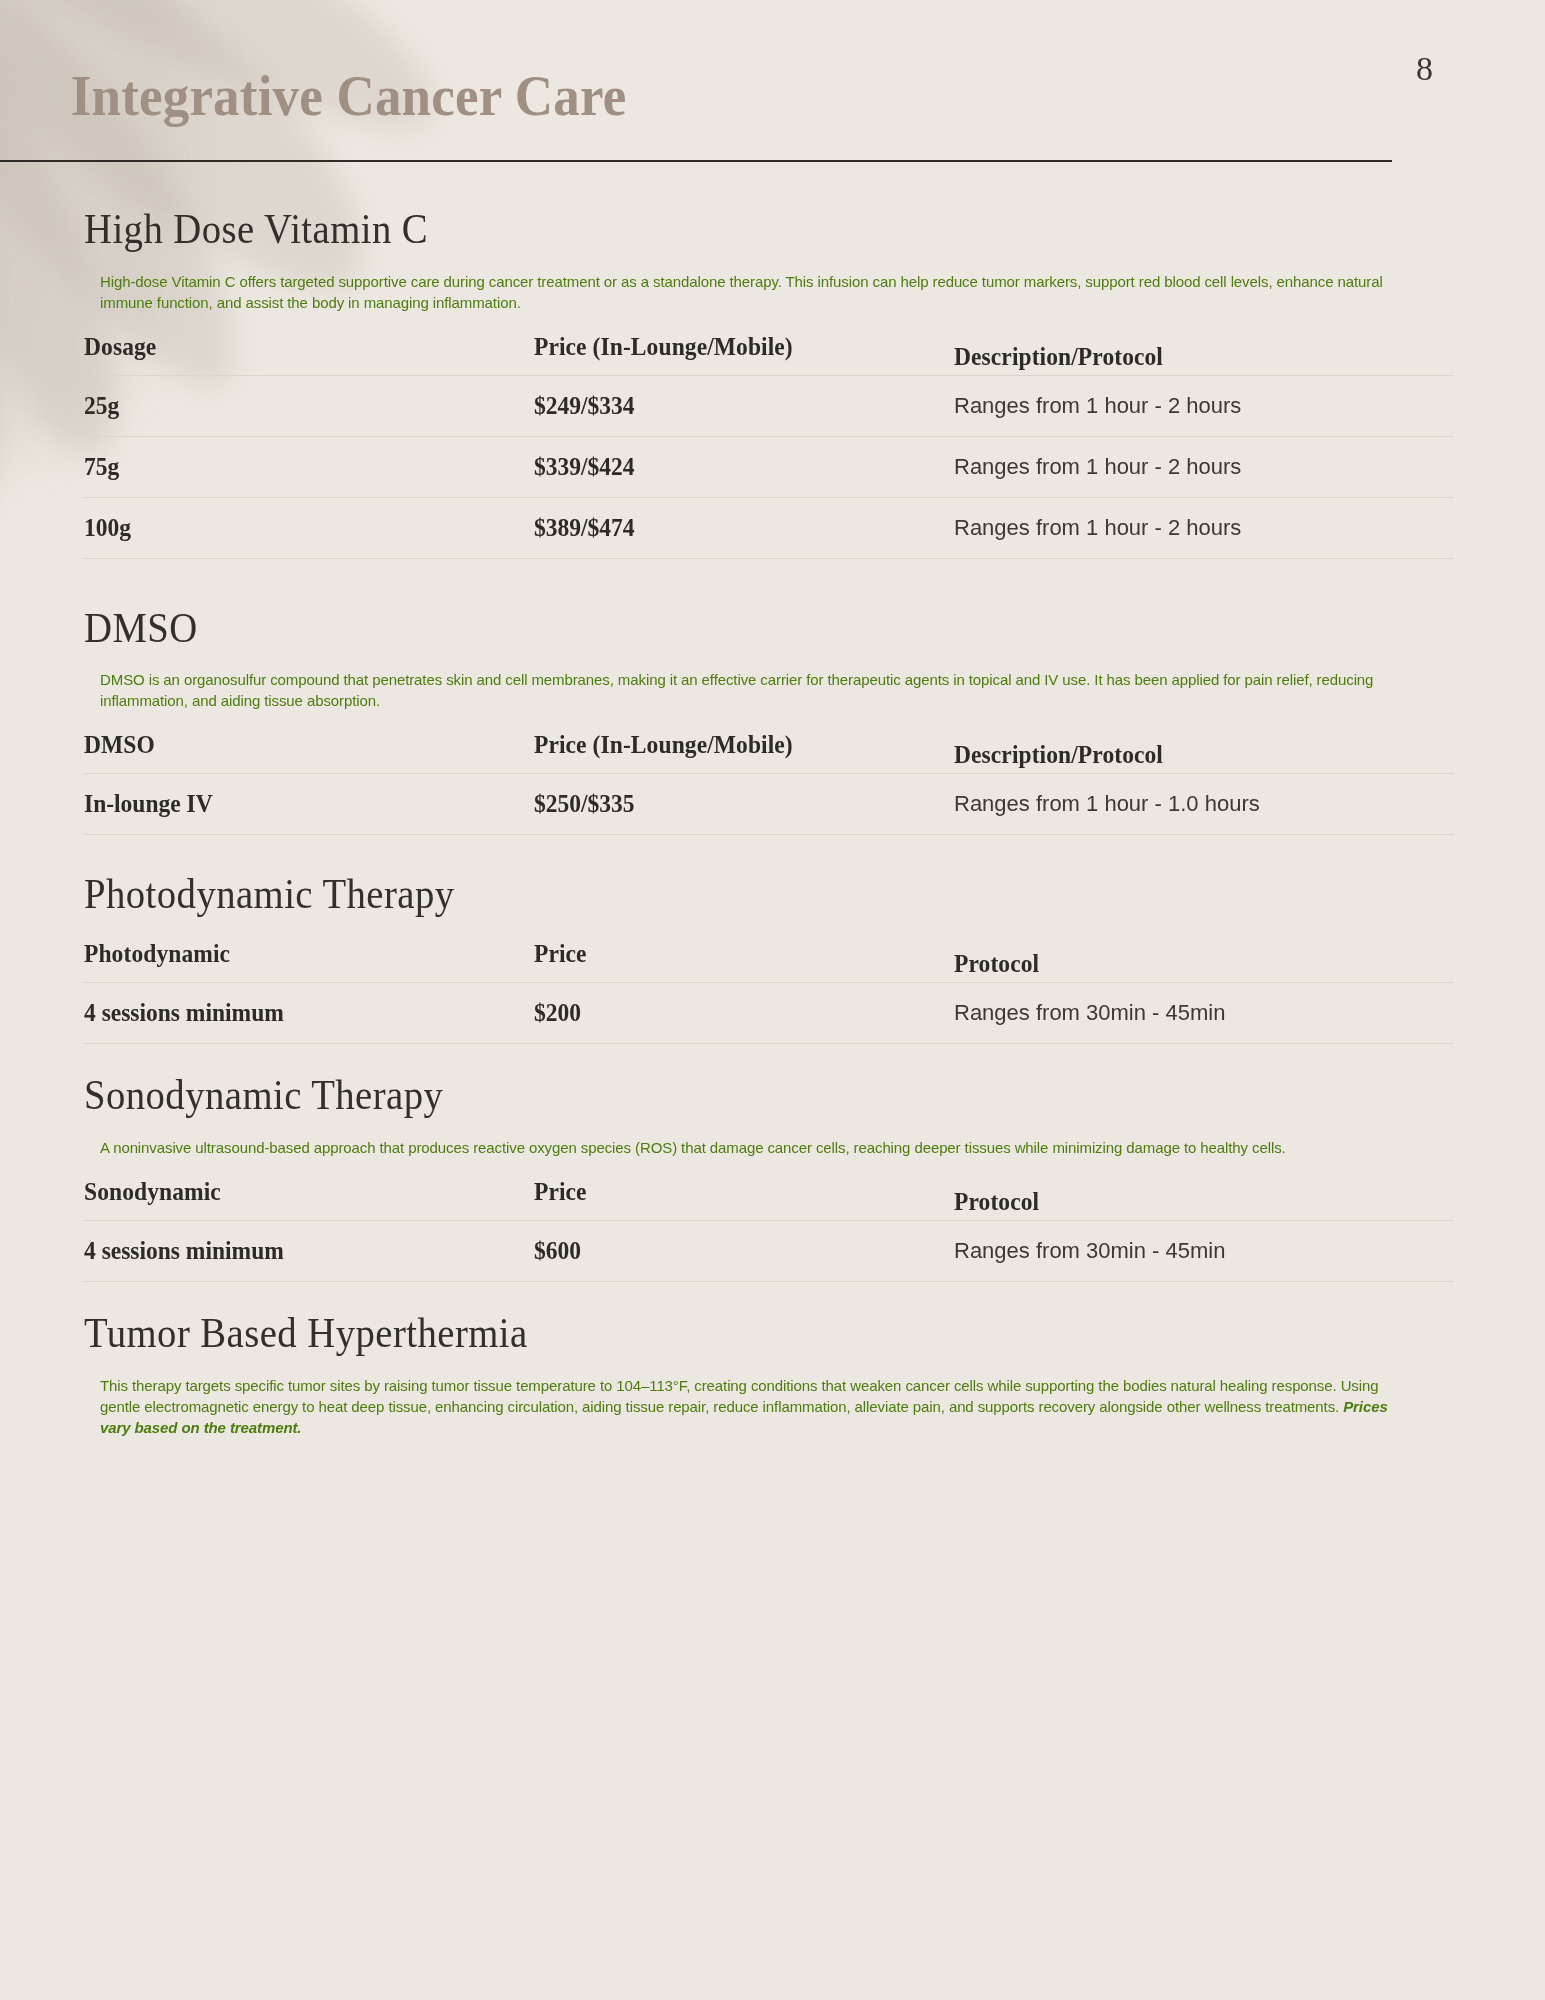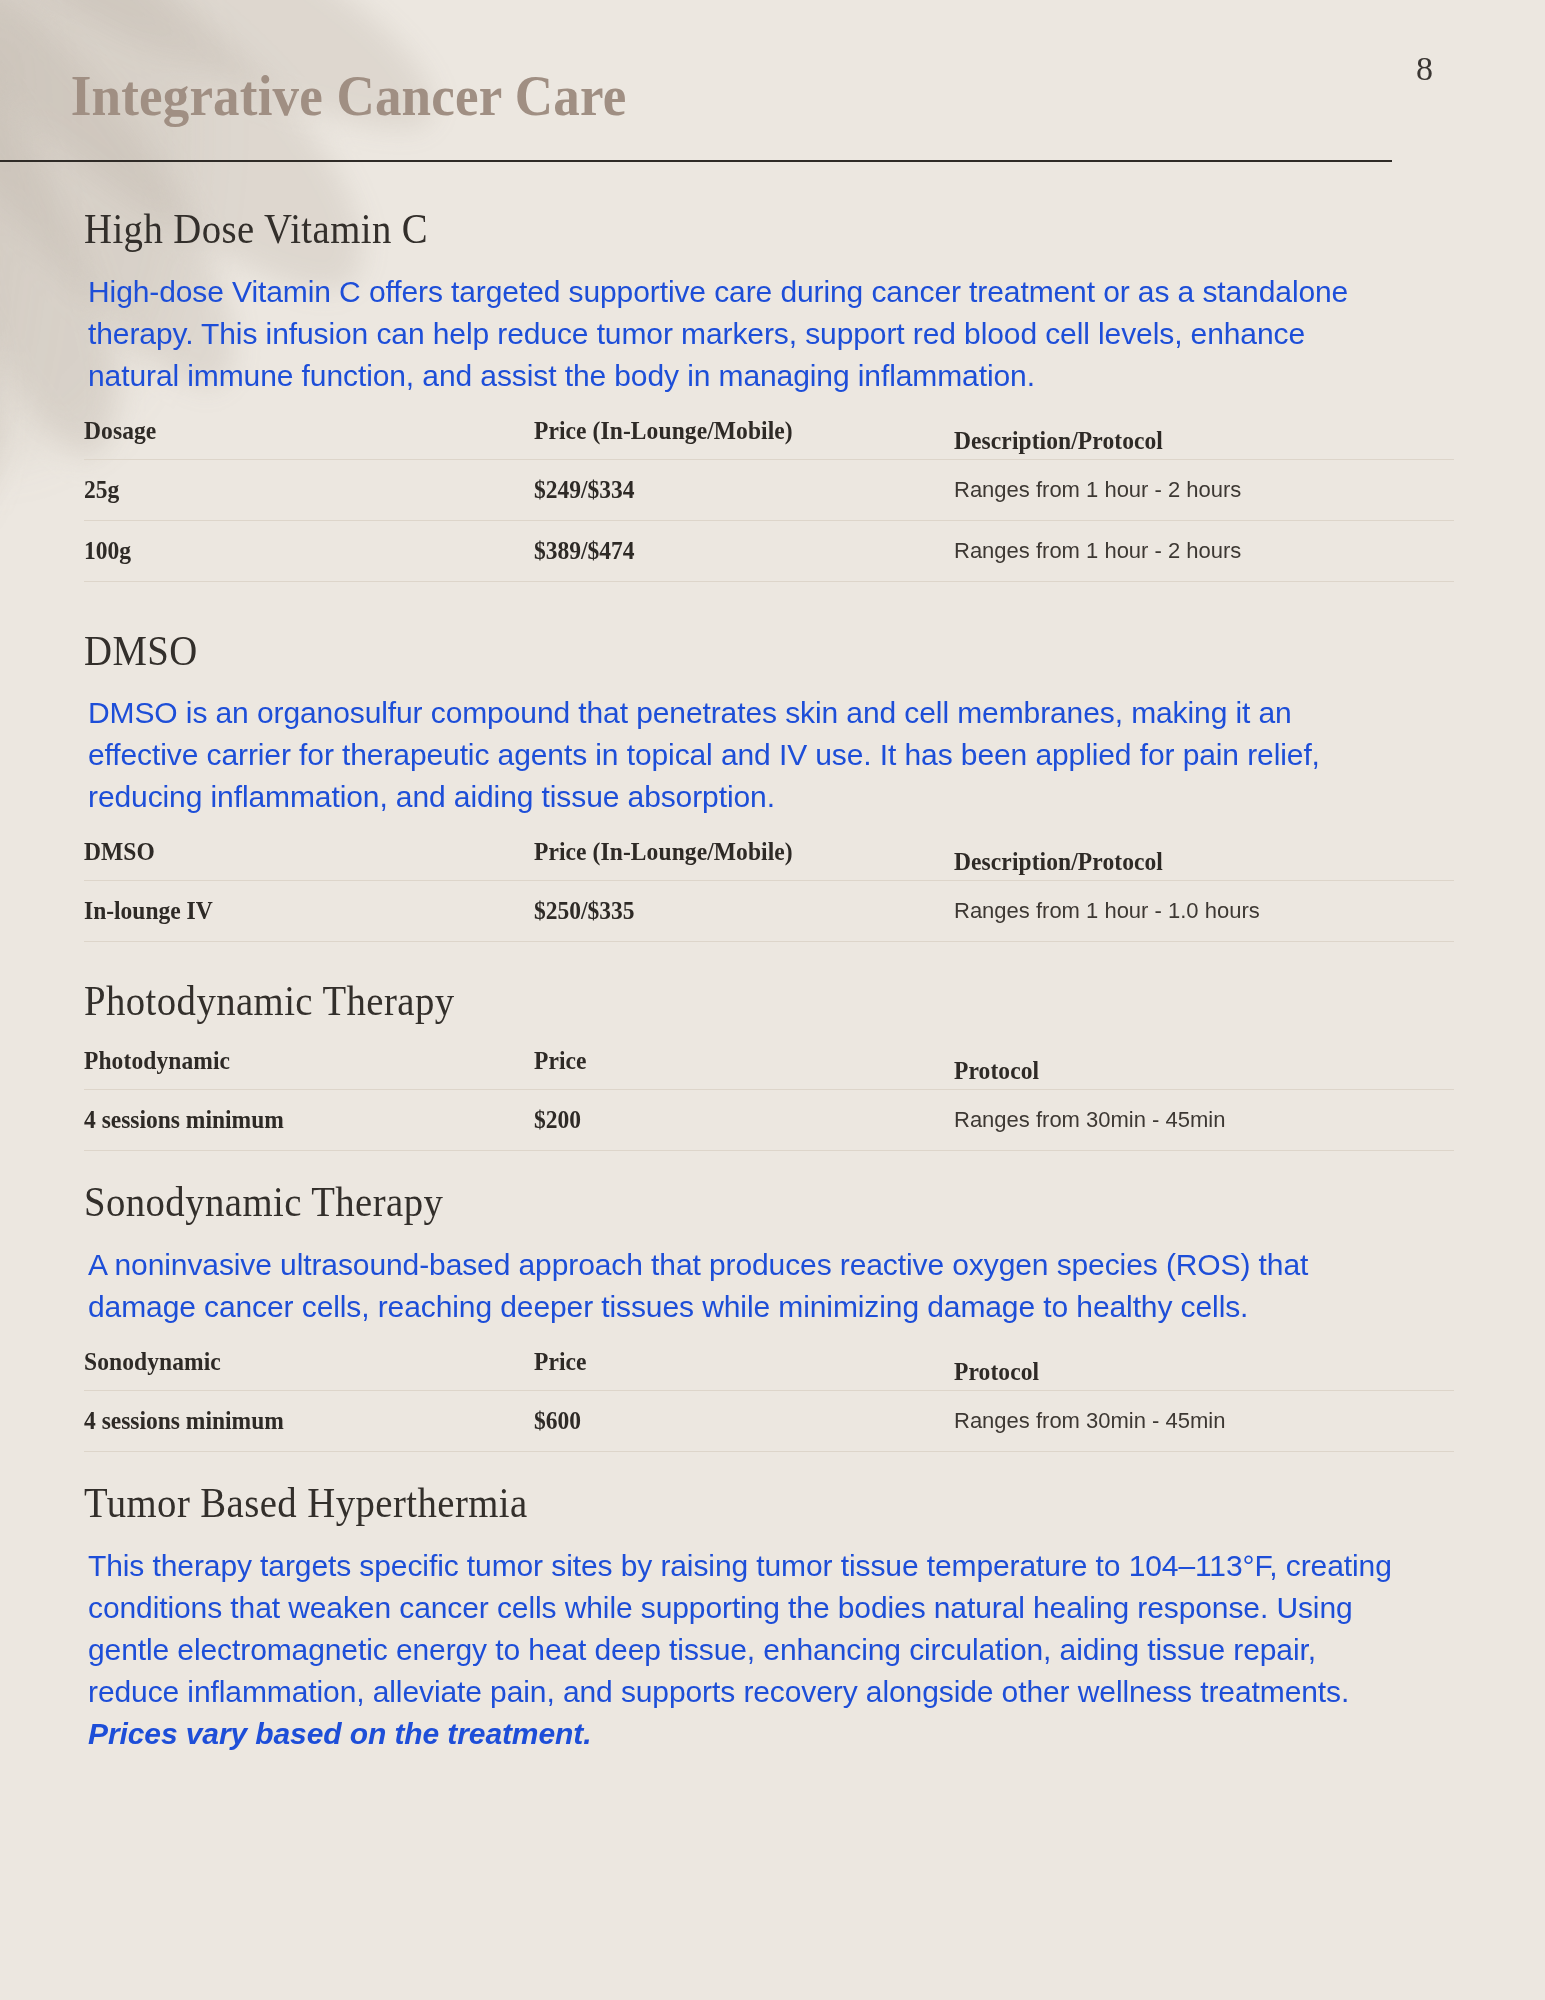--- a/index.html
+++ b/index.html
@@ -99,24 +99,24 @@
     color: #332f2b;
     margin: 0;
     transform: scaleX(0.90);
     transform-origin: left center;
     line-height: 1.18;
     letter-spacing: 0.5px;
   }
 
   p.section-body {
     font-family: "Liberation Sans", sans-serif;
-    font-size: 30px;
+    font-size: 15px;
     line-height: 1.40;
-    color: #1d4ed8;
-    margin: 16px 0 0 4px;
+    color: #4d7c0f;
+    margin: 16px 0 0 16px;
     max-width: 1310px;
     letter-spacing: -0.1px;
   }
   p.section-body b {
     font-weight: bold;
     font-style: italic;
   }
 
   
   table.price-table {
@@ -215,20 +215,25 @@
             <th class="proto-head">Description/Protocol</th>
           </tr>
         </thead>
         <tbody>
           <tr>
             <td class="cell-serif"><span class="shrink">25g</span></td>
             <td class="cell-serif"><span class="shrink">$249/$334</span></td>
             <td class="cell-sans">Ranges from 1 hour - 2 hours</td>
           </tr>
           <tr>
+            <td class="cell-serif"><span class="shrink">75g</span></td>
+            <td class="cell-serif"><span class="shrink">$339/$424</span></td>
+            <td class="cell-sans">Ranges from 1 hour - 2 hours</td>
+          </tr>
+          <tr>
             <td class="cell-serif"><span class="shrink">100g</span></td>
             <td class="cell-serif"><span class="shrink">$389/$474</span></td>
             <td class="cell-sans">Ranges from 1 hour - 2 hours</td>
           </tr>
         </tbody>
       </table>
     </div>
 
     <div class="gap-lg"></div>
     <div class="section">

